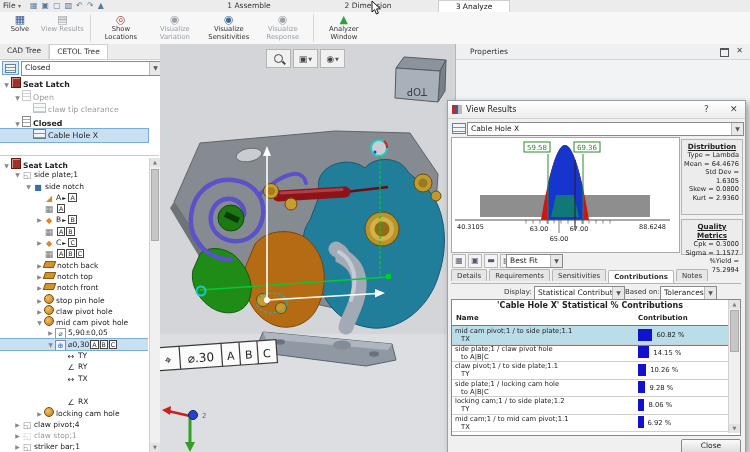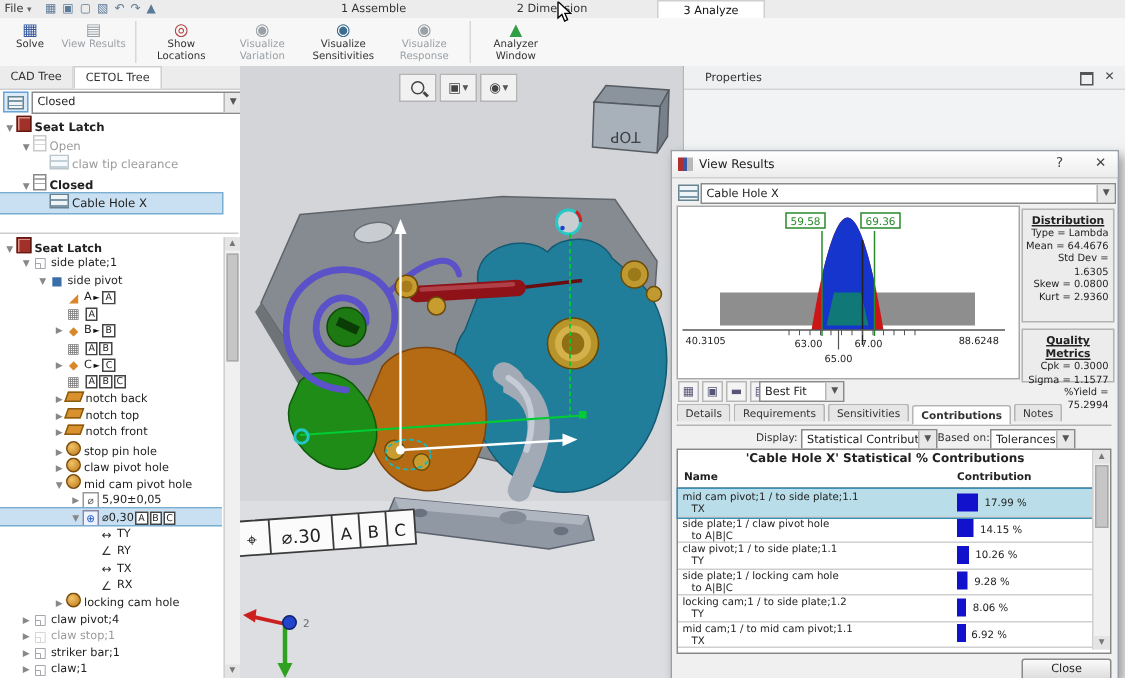--- a/index.html
+++ b/index.html
@@ -188,39 +188,39 @@
         <div class="trow tbold" style="padding-left: 2px;"><span class="texp">▼</span><span class="ticon i-clipboard"></span><span class="tlabel">Seat Latch</span></div>
         <div class="trow tgray" style="padding-left: 13px;"><span class="texp">▼</span><span class="ticon i-doc"></span><span class="tlabel">Open</span></div>
         <div class="trow tgray" style="padding-left: 24px;"><span class="texp"></span><span class="ticon i-measure"></span><span class="tlabel">claw tip clearance</span></div>
         <div class="trow tbold" style="padding-left: 13px;"><span class="texp">▼</span><span class="ticon i-doc"></span><span class="tlabel">Closed</span></div>
         <div class="trow tsel" style="padding-left: 24px;"><span class="texp"></span><span class="ticon i-measure"></span><span class="tlabel">Cable Hole X</span></div>
       </div>
     <div id="tree-sep"></div>
     <div id="tree2">
         <div class="trow tbold" style="padding-left: 2px;"><span class="texp">▼</span><span class="ticon i-clipboard"></span><span class="tlabel">Seat Latch</span></div>
         <div class="trow" style="padding-left: 13px;"><span class="texp">▼</span><span class="ticon i-asm"></span><span class="tlabel">side plate;1</span></div>
-        <div class="trow" style="padding-left: 24px;"><span class="texp">▼</span><span class="ticon i-part"></span><span class="tlabel">side pivot</span></div>
+        <div class="trow" style="padding-left: 24px;"><span class="texp">▼</span><span class="ticon i-part"></span><span class="tlabel">side notch</span></div>
         <div class="trow" style="padding-left: 35px;"><span class="texp"></span><span class="ticon i-datum"></span><span class="tlabel">A</span><span class="darr">►</span><span class="tbox">A</span></div>
         <div class="trow" style="padding-left: 35px;"><span class="texp"></span><span class="ticon i-grid"></span><span class="tbox">A</span></div>
         <div class="trow" style="padding-left: 35px;"><span class="texp">▶</span><span class="ticon i-datum3d"></span><span class="tlabel">B</span><span class="darr">►</span><span class="tbox">B</span></div>
         <div class="trow" style="padding-left: 35px;"><span class="texp"></span><span class="ticon i-grid"></span><span class="tbox">A</span><span class="tbox">B</span></div>
         <div class="trow" style="padding-left: 35px;"><span class="texp">▶</span><span class="ticon i-datum3d"></span><span class="tlabel">C</span><span class="darr">►</span><span class="tbox">C</span></div>
         <div class="trow" style="padding-left: 35px;"><span class="texp"></span><span class="ticon i-grid"></span><span class="tbox">A</span><span class="tbox">B</span><span class="tbox">C</span></div>
         <div class="trow" style="padding-left: 35px;"><span class="texp">▶</span><span class="ticon i-feat"></span><span class="tlabel">notch back</span></div>
         <div class="trow" style="padding-left: 35px;"><span class="texp">▶</span><span class="ticon i-feat"></span><span class="tlabel">notch top</span></div>
         <div class="trow" style="padding-left: 35px;"><span class="texp">▶</span><span class="ticon i-feat"></span><span class="tlabel">notch front</span></div>
         <div class="trow" style="padding-left: 35px;"><span class="texp">▶</span><span class="ticon i-hole"></span><span class="tlabel">stop pin hole</span></div>
         <div class="trow" style="padding-left: 35px;"><span class="texp">▶</span><span class="ticon i-hole"></span><span class="tlabel">claw pivot hole</span></div>
         <div class="trow" style="padding-left: 35px;"><span class="texp">▼</span><span class="ticon i-hole"></span><span class="tlabel">mid cam pivot hole</span></div>
         <div class="trow" style="padding-left: 46px;"><span class="texp">▶</span><span class="ticon i-dim"></span><span class="tlabel">5,90±0,05</span></div>
         <div class="trow tsel" style="padding-left: 46px;"><span class="texp">▼</span><span class="ticon i-pos"></span><span class="tlabel">⌀0,30</span><span class="tbox">A</span><span class="tbox">B</span><span class="tbox">C</span></div>
         <div class="trow" style="padding-left: 57px;"><span class="texp"></span><span class="ticon i-tx"></span><span class="tlabel">TY</span></div>
         <div class="trow" style="padding-left: 57px;"><span class="texp"></span><span class="ticon i-rx"></span><span class="tlabel">RY</span></div>
         <div class="trow" style="padding-left: 57px;"><span class="texp"></span><span class="ticon i-tx"></span><span class="tlabel">TX</span></div>
-        <div class="trow" style="padding-left: 57px;"><span class="texp"></span><span class="ticon i-rx"></span><span class="tlabel">RX</span></div>
+        <div class="trow" style="padding-left: 57px; margin-top: 12px;"><span class="texp"></span><span class="ticon i-rx"></span><span class="tlabel">RX</span></div>
         <div class="trow" style="padding-left: 35px;"><span class="texp">▶</span><span class="ticon i-hole"></span><span class="tlabel">locking cam hole</span></div>
         <div class="trow" style="padding-left: 13px;"><span class="texp">▶</span><span class="ticon i-asm"></span><span class="tlabel">claw pivot;4</span></div>
         <div class="trow tgray" style="padding-left: 13px;"><span class="texp">▶</span><span class="ticon i-asm"></span><span class="tlabel">claw stop;1</span></div>
         <div class="trow" style="padding-left: 13px;"><span class="texp">▶</span><span class="ticon i-asm"></span><span class="tlabel">striker bar;1</span></div>
         <div class="trow" style="padding-left: 13px;"><span class="texp">▶</span><span class="ticon i-asm"></span><span class="tlabel">claw;1</span></div>
       </div>
     <div class="vscroll" id="lp-scroll" style="left:149px;top:114px;width:10px;height:294px;">
       <div class="sarr" style="top:0;">▲</div>
       <div class="sthumb" style="top:11px;height:70px;"></div>
       <div class="sarr" style="bottom:0;">▼</div>
@@ -434,21 +434,21 @@
     <div id="ctable">
       <div id="ct-title">'Cable Hole X' Statistical % Contributions</div>
       <div id="ct-name">Name</div>
       <div id="ct-contrib">Contribution</div>
       <div id="ct-headline"></div>
       <div id="crows">
           <div class="crow sel" style="top: 0px;">
             <div class="cl1">mid cam pivot;1 / to side plate;1.1</div>
             <div class="cl2">TX</div>
             <div class="cbar" style="width: 14.392px;"></div>
-            <div class="cpct" style="left: 204.392px;">17.99 %</div>
+            <div class="cpct" style="left: 204.392px;">60.82 %</div>
           </div>
           <div class="crow" style="top: 17.5px;">
             <div class="cl1">side plate;1 / claw pivot hole</div>
             <div class="cl2">to A|B|C</div>
             <div class="cbar" style="width: 11.32px;"></div>
             <div class="cpct" style="left: 201.32px;">14.15 %</div>
           </div>
           <div class="crow" style="top: 35px;">
             <div class="cl1">claw pivot;1 / to side plate;1.1</div>
             <div class="cl2">TY</div>

